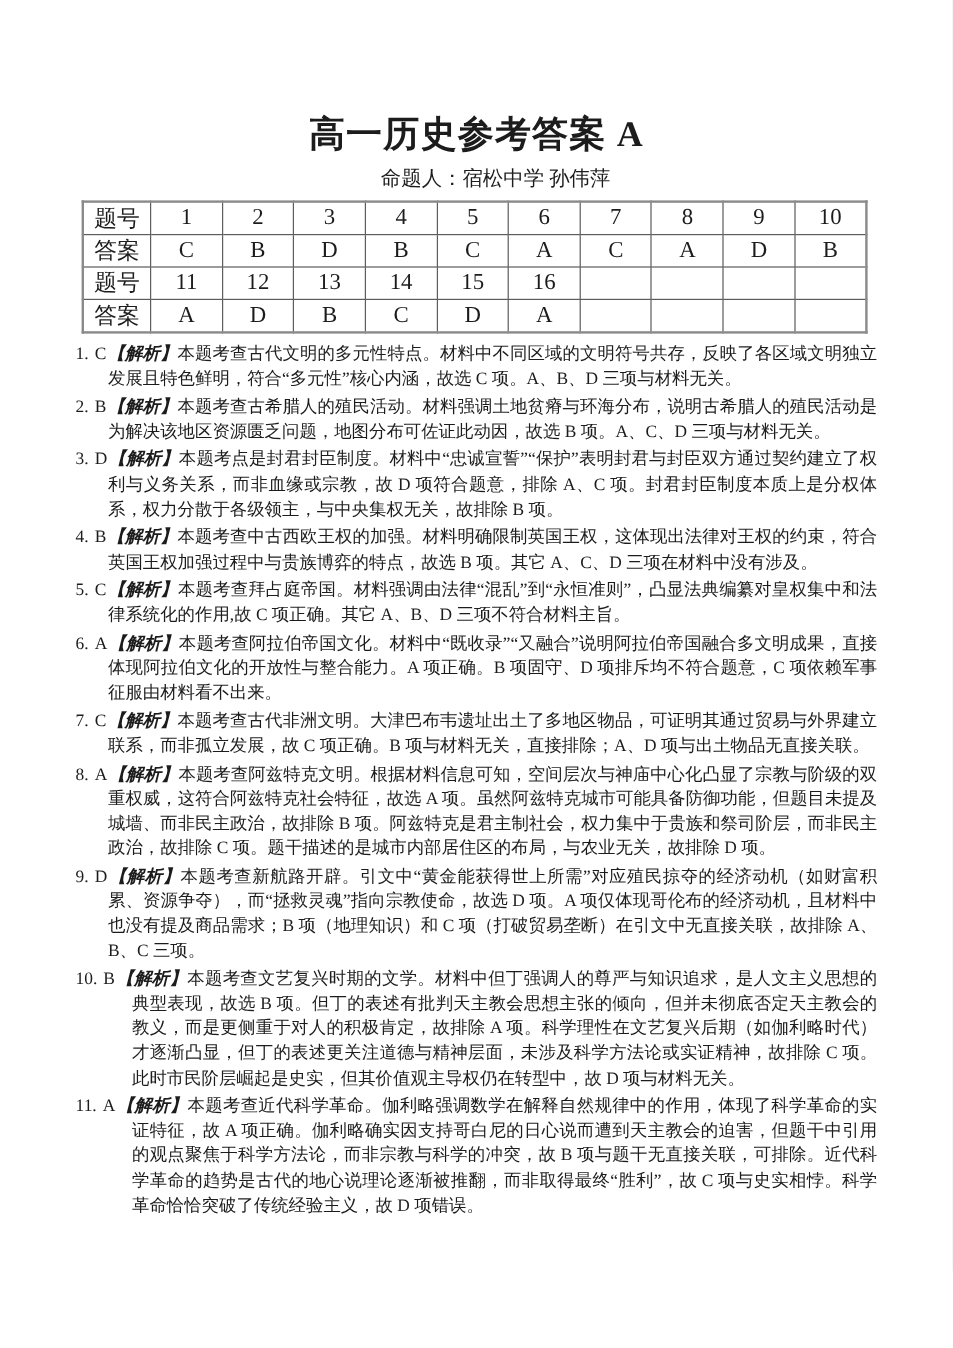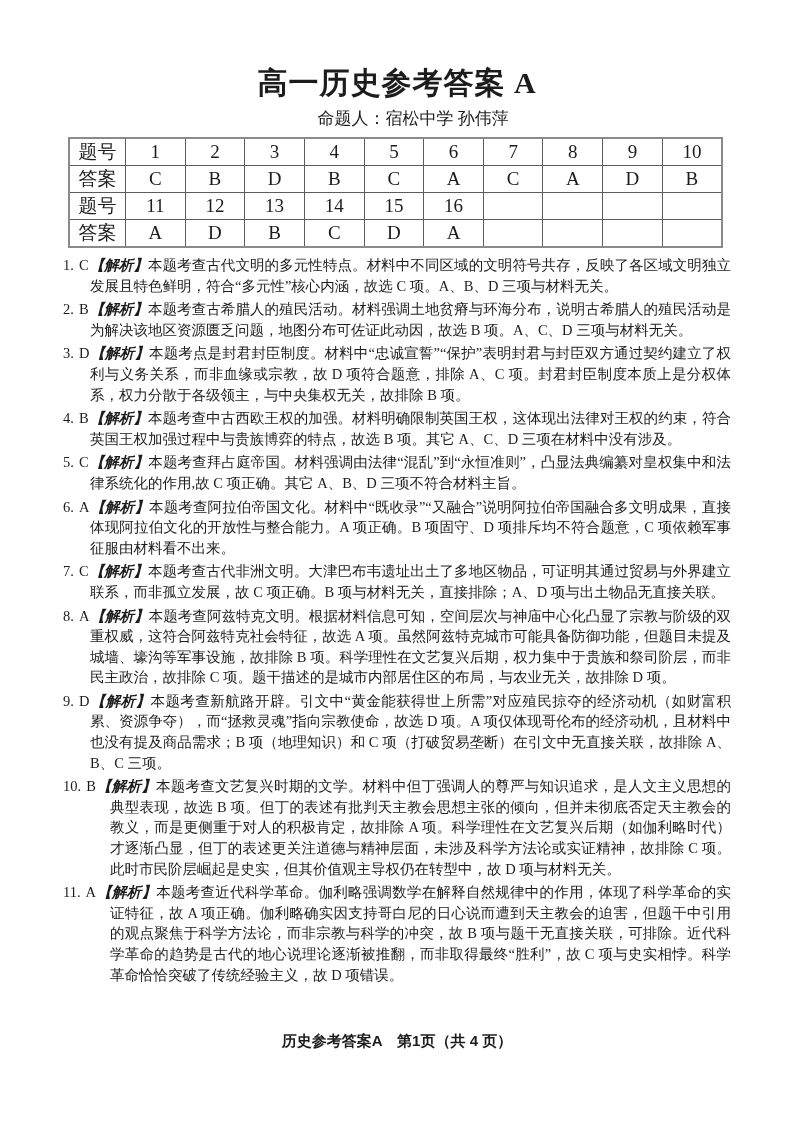--- a/index.html
+++ b/index.html
@@ -3,21 +3,21 @@
 <meta charset="utf-8">
 <style>
   html, body { margin:0; padding:0; background:#e8e8e8; }
   .page {
     width:794px; height:1123px; margin:0 auto; background:#ffffff;
     position:relative; overflow:hidden;
     font-family:"Liberation Serif","DejaVu Serif",serif;
     color:#1c1c1c;
   }
   .title {
-    margin:0; padding-top:65px; text-align:center;
+    margin:0; padding-top:95px; text-align:center;
     font-size:30px; font-weight:700; letter-spacing:1px; line-height:36px;
   }
   .setter {
     margin:8px 0 0; text-align:center; font-size:17px; line-height:20px;padding-left:32px;
   }
   table.answers {
     border-collapse:collapse; table-layout:fixed;
     width:655px; margin:8px 0 0 68px;
     border:2px solid #8a8a8a;
   }
@@ -107,20 +107,19 @@
   </table>
 
   <div class="explanations">
       <p class="item"><span class="num">1.</span><span class="ans">C</span><b class="label">【解析】</b><span>本题考查古代文明的多元性特点。材料中不同区域的文明符号共存，反映了各区域文明独立发展且特色鲜明，符合“多元性”核心内涵，故选 C 项。A、B、D 三项与材料无关。</span></p>
       <p class="item"><span class="num">2.</span><span class="ans">B</span><b class="label">【解析】</b><span>本题考查古希腊人的殖民活动。材料强调土地贫瘠与环海分布，说明古希腊人的殖民活动是为解决该地区资源匮乏问题，地图分布可佐证此动因，故选 B 项。A、C、D 三项与材料无关。</span></p>
       <p class="item"><span class="num">3.</span><span class="ans">D</span><b class="label">【解析】</b><span>本题考点是封君封臣制度。材料中“忠诚宣誓”“保护”表明封君与封臣双方通过契约建立了权利与义务关系，而非血缘或宗教，故 D 项符合题意，排除 A、C 项。封君封臣制度本质上是分权体系，权力分散于各级领主，与中央集权无关，故排除 B 项。</span></p>
       <p class="item"><span class="num">4.</span><span class="ans">B</span><b class="label">【解析】</b><span>本题考查中古西欧王权的加强。材料明确限制英国王权，这体现出法律对王权的约束，符合英国王权加强过程中与贵族博弈的特点，故选 B 项。其它 A、C、D 三项在材料中没有涉及。</span></p>
       <p class="item"><span class="num">5.</span><span class="ans">C</span><b class="label">【解析】</b><span>本题考查拜占庭帝国。材料强调由法律“混乱”到“永恒准则”，凸显法典编纂对皇权集中和法律系统化的作用,故 C 项正确。其它 A、B、D 三项不符合材料主旨。</span></p>
       <p class="item"><span class="num">6.</span><span class="ans">A</span><b class="label">【解析】</b><span>本题考查阿拉伯帝国文化。材料中“既收录”“又融合”说明阿拉伯帝国融合多文明成果，直接体现阿拉伯文化的开放性与整合能力。A 项正确。B 项固守、D 项排斥均不符合题意，C 项依赖军事征服由材料看不出来。</span></p>
       <p class="item"><span class="num">7.</span><span class="ans">C</span><b class="label">【解析】</b><span>本题考查古代非洲文明。大津巴布韦遗址出土了多地区物品，可证明其通过贸易与外界建立联系，而非孤立发展，故 C 项正确。B 项与材料无关，直接排除；A、D 项与出土物品无直接关联。</span></p>
-      <p class="item"><span class="num">8.</span><span class="ans">A</span><b class="label">【解析】</b><span>本题考查阿兹特克文明。根据材料信息可知，空间层次与神庙中心化凸显了宗教与阶级的双重权威，这符合阿兹特克社会特征，故选 A 项。虽然阿兹特克城市可能具备防御功能，但题目未提及城墙、壕沟等军事设施，故排除 B 项。科学理性在文艺复兴后期，权力集中于贵族和祭司阶层，而非民主政治，故排除 C 项。题干描述的是城市内部居住区的布局，与农业无关，故排除 D 项。</span></p>
+      <p class="item"><span class="num">8.</span><span class="ans">A</span><b class="label">【解析】</b><span>本题考查阿兹特克文明。根据材料信息可知，空间层次与神庙中心化凸显了宗教与阶级的双重权威，这符合阿兹特克社会特征，故选 A 项。虽然阿兹特克城市可能具备防御功能，但题目未提及城墙、而非民主政治，故排除 B 项。阿兹特克是君主制社会，权力集中于贵族和祭司阶层，而非民主政治，故排除 C 项。题干描述的是城市内部居住区的布局，与农业无关，故排除 D 项。</span></p>
       <p class="item"><span class="num">9.</span><span class="ans">D</span><b class="label">【解析】</b><span>本题考查新航路开辟。引文中“黄金能获得世上所需”对应殖民掠夺的经济动机（如财富积累、资源争夺），而“拯救灵魂”指向宗教使命，故选 D 项。A 项仅体现哥伦布的经济动机，且材料中也没有提及商品需求；B 项（地理知识）和 C 项（打破贸易垄断）在引文中无直接关联，故排除 A、B、C 三项。</span></p>
       <p class="item two-digit"><span class="num">10.</span><span class="ans">B</span><b class="label">【解析】</b><span>本题考查文艺复兴时期的文学。材料中但丁强调人的尊严与知识追求，是人文主义思想的典型表现，故选 B 项。但丁的表述有批判天主教会思想主张的倾向，但并未彻底否定天主教会的教义，而是更侧重于对人的积极肯定，故排除 A 项。科学理性在文艺复兴后期（如伽利略时代）才逐渐凸显，但丁的表述更关注道德与精神层面，未涉及科学方法论或实证精神，故排除 C 项。此时市民阶层崛起是史实，但其价值观主导权仍在转型中，故 D 项与材料无关。</span></p>
       <p class="item two-digit"><span class="num">11.</span><span class="ans">A</span><b class="label">【解析】</b><span>本题考查近代科学革命。伽利略强调数学在解释自然规律中的作用，体现了科学革命的实证特征，故 A 项正确。伽利略确实因支持哥白尼的日心说而遭到天主教会的迫害，但题干中引用的观点聚焦于科学方法论，而非宗教与科学的冲突，故 B 项与题干无直接关联，可排除。近代科学革命的趋势是古代的地心说理论逐渐被推翻，而非取得最终“胜利”，故 C 项与史实相悖。科学革命恰恰突破了传统经验主义，故 D 项错误。</span></p>
     </div>
 
-  <div class="footer">历史参考答案A　第1页（共 4 页）</div>
 </div>
 
 </body></html>

